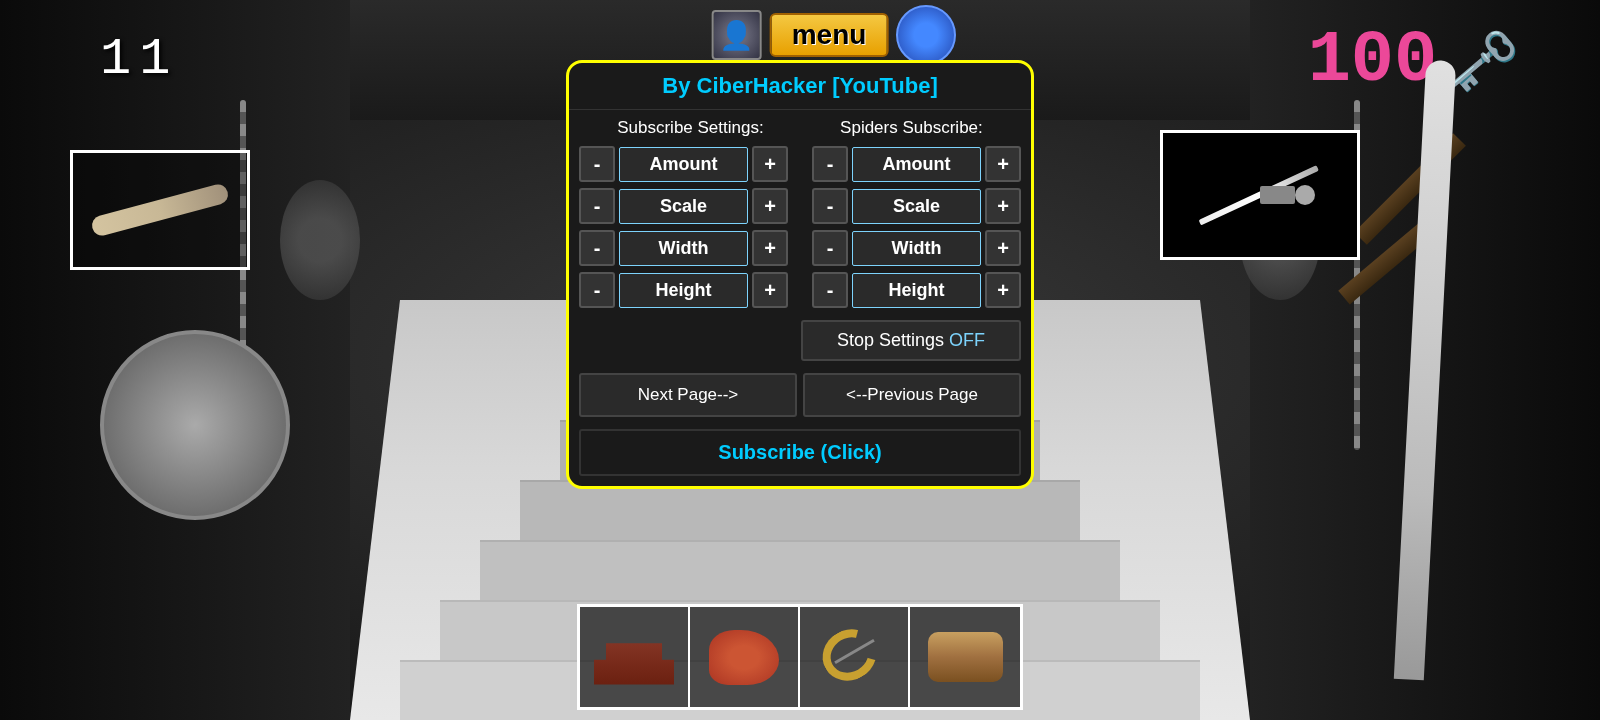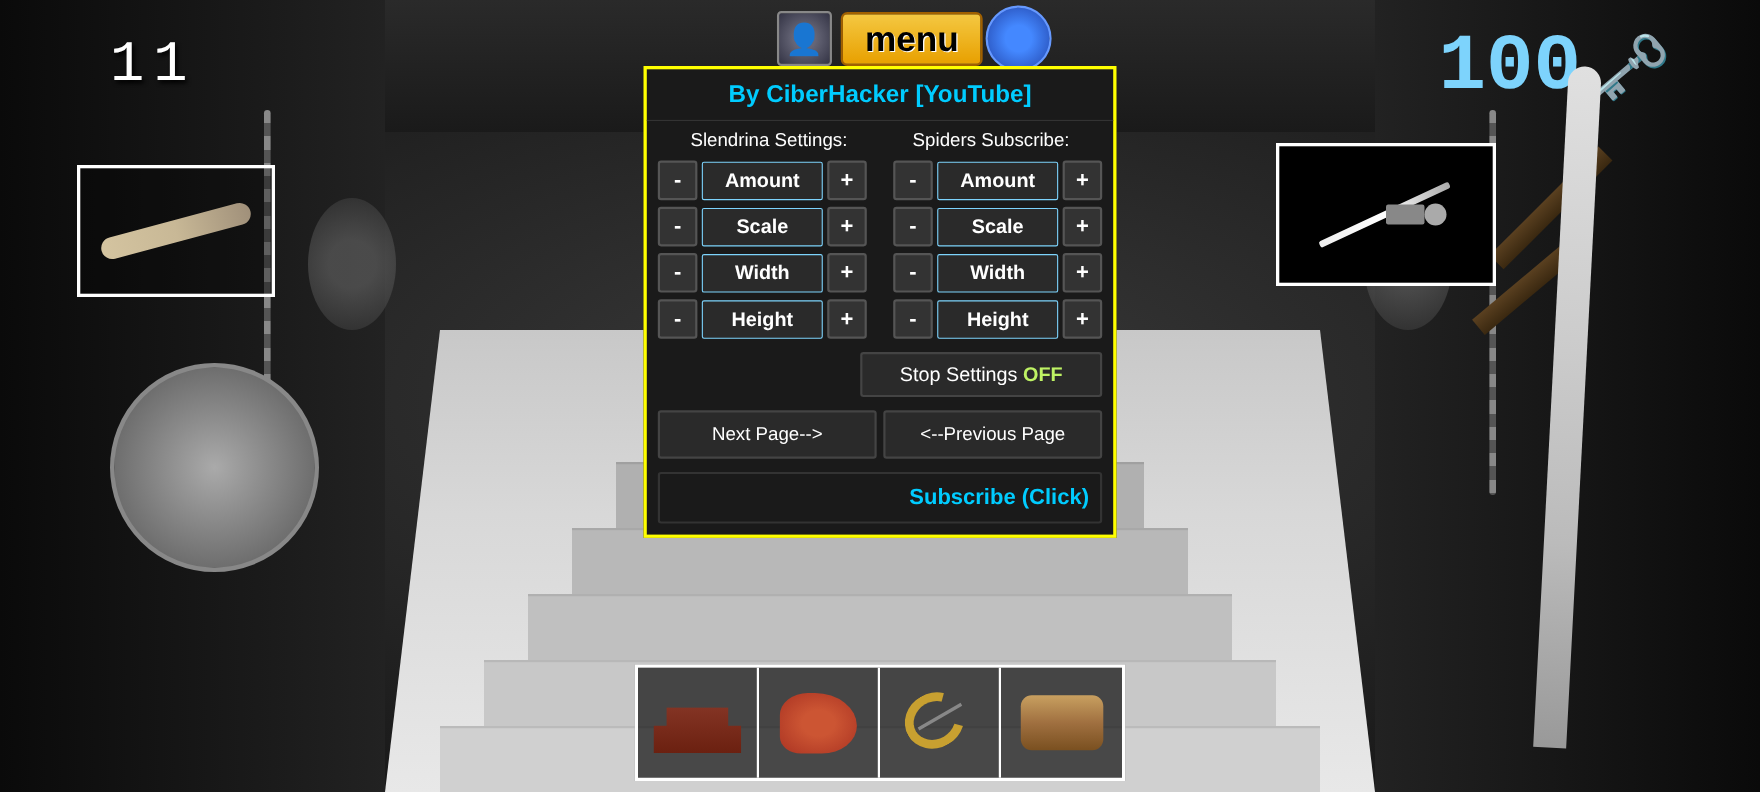--- a/index.html
+++ b/index.html
@@ -63,21 +63,21 @@
     .key-display {
       position: absolute;
       top: 20px;
       right: 80px;
       display: flex;
       align-items: center;
       gap: 8px;
     }
 
     .key-count {
-      color: #7dd3fc;
+      color: #ec4899;
       font-size: 72px;
       font-weight: bold;
       font-family: 'Courier New', monospace;
     }
 
     .key-icon {
       font-size: 60px;
       color: #FFD700;
     }
 
@@ -127,21 +127,21 @@
       align-items: center;
       justify-content: center;
       font-size: 28px;
     }
 
     .menu-text-bg {
       background: linear-gradient(180deg, #f4c842 0%, #e8a000 100%);
       border: 2px solid #a06000;
       border-radius: 6px;
       padding: 4px 20px;
-      font-size: 32px;
+      font-size: 28px;
       font-weight: bold;
       color: #000;
       text-shadow: 1px 1px 0 #fff;
     }
 
     
     .blue-char {
       position: absolute;
       top: 5px;
       left: 56%;
@@ -214,24 +214,24 @@
     .inventory-slot:last-child {
       border-right: none;
     }
 
     
     .settings-panel {
       position: absolute;
       top: 60px;
       left: 50%;
       transform: translateX(-50%);
-      width: 430px;
+      width: 468px;
       background: #1a1a1a;
       border: 3px solid #ffff00;
-      border-radius: 0;
+      border-radius: 16px;
       padding: 0;
       z-index: 100;
     }
 
     .panel-title {
       text-align: center;
       color: #00ccff;
       font-size: 22px;
       font-weight: bold;
       padding: 10px;
@@ -302,22 +302,22 @@
       color: white;
       font-size: 18px;
       padding: 8px 16px;
       cursor: pointer;
       border-radius: 3px;
       width: 220px;
       text-align: center;
     }
 
     .stop-spiders-btn .off-text {
-      color: #bef264;
-      font-weight: bold;
+      color: #7dd3fc;
+      font-weight: normal;
     }
 
     .nav-row {
       display: flex;
       gap: 6px;
       padding: 6px 10px;
     }
 
     .nav-btn {
       flex: 1;
@@ -338,21 +338,21 @@
     .subscribe-btn {
       width: 100%;
       background: #1a1a1a;
       border: 2px solid #333;
       color: #00ccff;
       font-size: 20px;
       font-weight: bold;
       padding: 10px;
       cursor: pointer;
       border-radius: 3px;
-      text-align: right;
+      text-align: center;
     }
 
     
     .wall-deco-left {
       position: absolute;
       top: 180px;
       left: 280px;
       width: 80px;
       height: 120px;
       background: radial-gradient(circle, #666 30%, #333 100%);
@@ -455,21 +455,21 @@
 
 <div class="plate-circle"></div>
 
 <div class="big-sword"></div>
 
 <div class="settings-panel">
 
   <div class="panel-title">By CiberHacker [YouTube]</div>
 
   <div class="panel-headers">
-    <span>Slendrina Settings:</span>
+    <span>Subscribe Settings:</span>
     <span>Spiders Subscribe:</span>
   </div>
 
   <div class="settings-grid">
 
     <div class="settings-row">
       <button class="ctrl-btn">-</button>
       <div class="ctrl-label">Amount</div>
       <button class="ctrl-btn">+</button>
       <div class="ctrl-spacer"></div>

